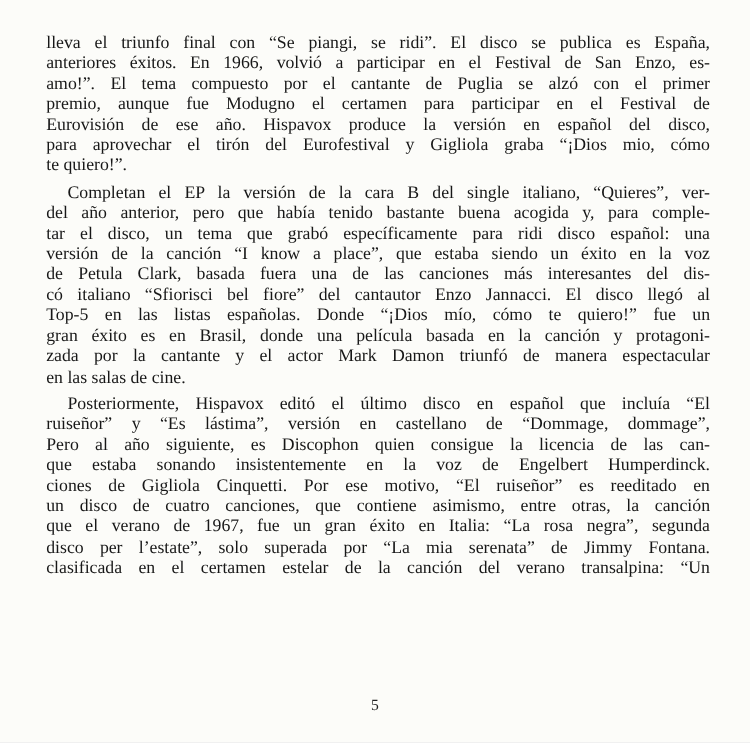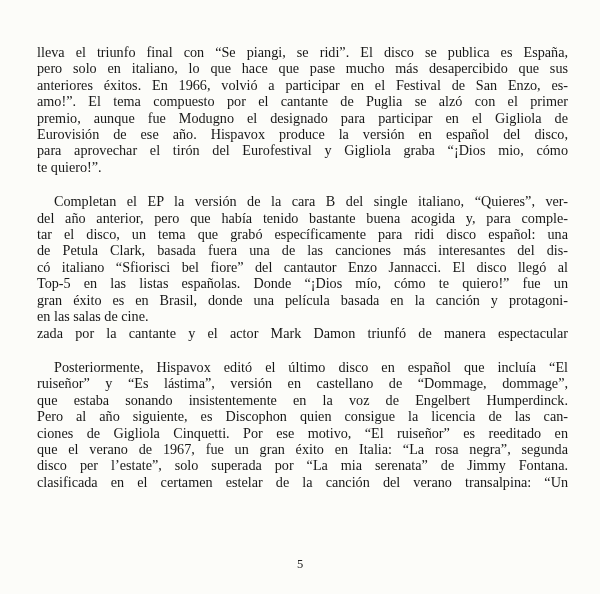--- a/index.html
+++ b/index.html
@@ -6,24 +6,24 @@
   .page{
     position:relative;
     width:600px;height:594px;
     background:#fcfcf9;
     font-family:"Liberation Serif", serif;
     color:#171717;
     overflow:hidden;
   }
   .text-block{
     position:absolute;
-    left:37px;top:44px;width:531px;
+    left:37px;top:26px;width:531px;
   }
   .para{margin:0;}
-  .para + .para{margin-top:18px;}
+  .para + .para{margin-top:5px;}
   .line{
     font-size:14.2px;
     line-height:16.4px;
     text-align:justify;
     text-align-last:justify;
     white-space:normal;
   }
   .line.last-left{text-align-last:left;}
   .line.indent{text-indent:17px;}
   .page-number{
@@ -35,47 +35,48 @@
   }
 </style>
 </head>
 <body>
 
 <div class="page">
   <div class="text-block">
 
     <div class="para">
       <div class="line">lleva el triunfo final con “Se piangi, se ridi”. El disco se publica es España,</div>
-      <div class="line">pero solo en italiano, lo que hace que pase mucho más desapercibido que sus</div>
       <div class="line">anteriores éxitos. En 1966, volvió a participar en el Festival de San Enzo, es-</div>
       <div class="line">amo!”. El tema compuesto por el cantante de Puglia se alzó con el primer</div>
-      <div class="line">premio, aunque fue Modugno el designado para participar en el Gigliola de</div>
+      <div class="line">premio, aunque fue Modugno el certamen para participar en el Festival de</div>
       <div class="line">Eurovisión de ese año. Hispavox produce la versión en español del disco,</div>
       <div class="line">para aprovechar el tirón del Eurofestival y Gigliola graba “¡Dios mio, cómo</div>
       <div class="line last-left">te quiero!”.</div>
     </div>
 
     <div class="para">
       <div class="line indent">Completan el EP la versión de la cara B del single italiano, “Quieres”, ver-</div>
       <div class="line">del año anterior, pero que había tenido bastante buena acogida y, para comple-</div>
       <div class="line">tar el disco, un tema que grabó específicamente para ridi disco español: una</div>
+      <div class="line">versión de la canción “I know a place”, que estaba siendo un éxito en la voz</div>
       <div class="line">de Petula Clark, basada fuera una de las canciones más interesantes del dis-</div>
       <div class="line">có italiano “Sfiorisci bel fiore” del cantautor Enzo Jannacci. El disco llegó al</div>
       <div class="line">Top-5 en las listas españolas. Donde “¡Dios mío, cómo te quiero!” fue un</div>
       <div class="line">gran éxito es en Brasil, donde una película basada en la canción y protagoni-</div>
+      <div class="line">zada por la cantante y el actor Mark Damon triunfó de manera espectacular</div>
       <div class="line last-left">en las salas de cine.</div>
-      <div class="line">zada por la cantante y el actor Mark Damon triunfó de manera espectacular</div>
     </div>
 
     <div class="para">
       <div class="line indent">Posteriormente, Hispavox editó el último disco en español que incluía “El</div>
       <div class="line">ruiseñor” y “Es lástima”, versión en castellano de “Dommage, dommage”,</div>
+      <div class="line">Pero al año siguiente, es Discophon quien consigue la licencia de las can-</div>
       <div class="line">que estaba sonando insistentemente en la voz de Engelbert Humperdinck.</div>
-      <div class="line">Pero al año siguiente, es Discophon quien consigue la licencia de las can-</div>
       <div class="line">ciones de Gigliola Cinquetti. Por ese motivo, “El ruiseñor” es reeditado en</div>
+      <div class="line">un disco de cuatro canciones, que contiene asimismo, entre otras, la canción</div>
       <div class="line">que el verano de 1967, fue un gran éxito en Italia: “La rosa negra”, segunda</div>
       <div class="line">disco per l’estate”, solo superada por “La mia serenata” de Jimmy Fontana.</div>
       <div class="line">clasificada en el certamen estelar de la canción del verano transalpina: “Un</div>
     </div>
 
   </div>
 
   <div class="page-number">5</div>
 </div>
 

